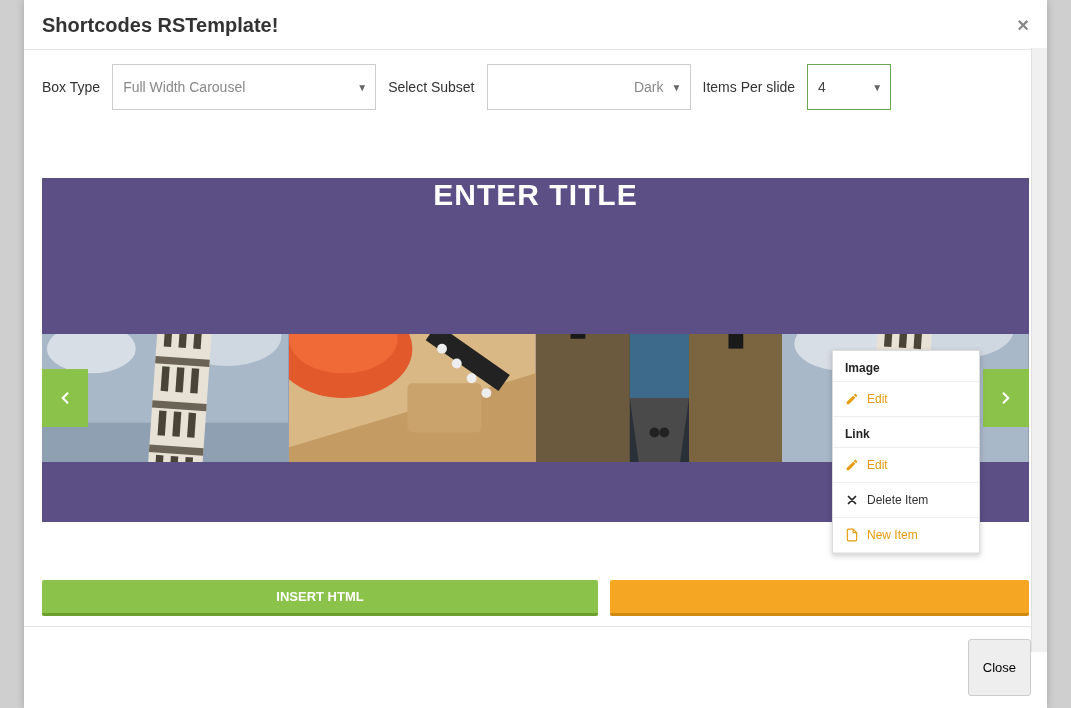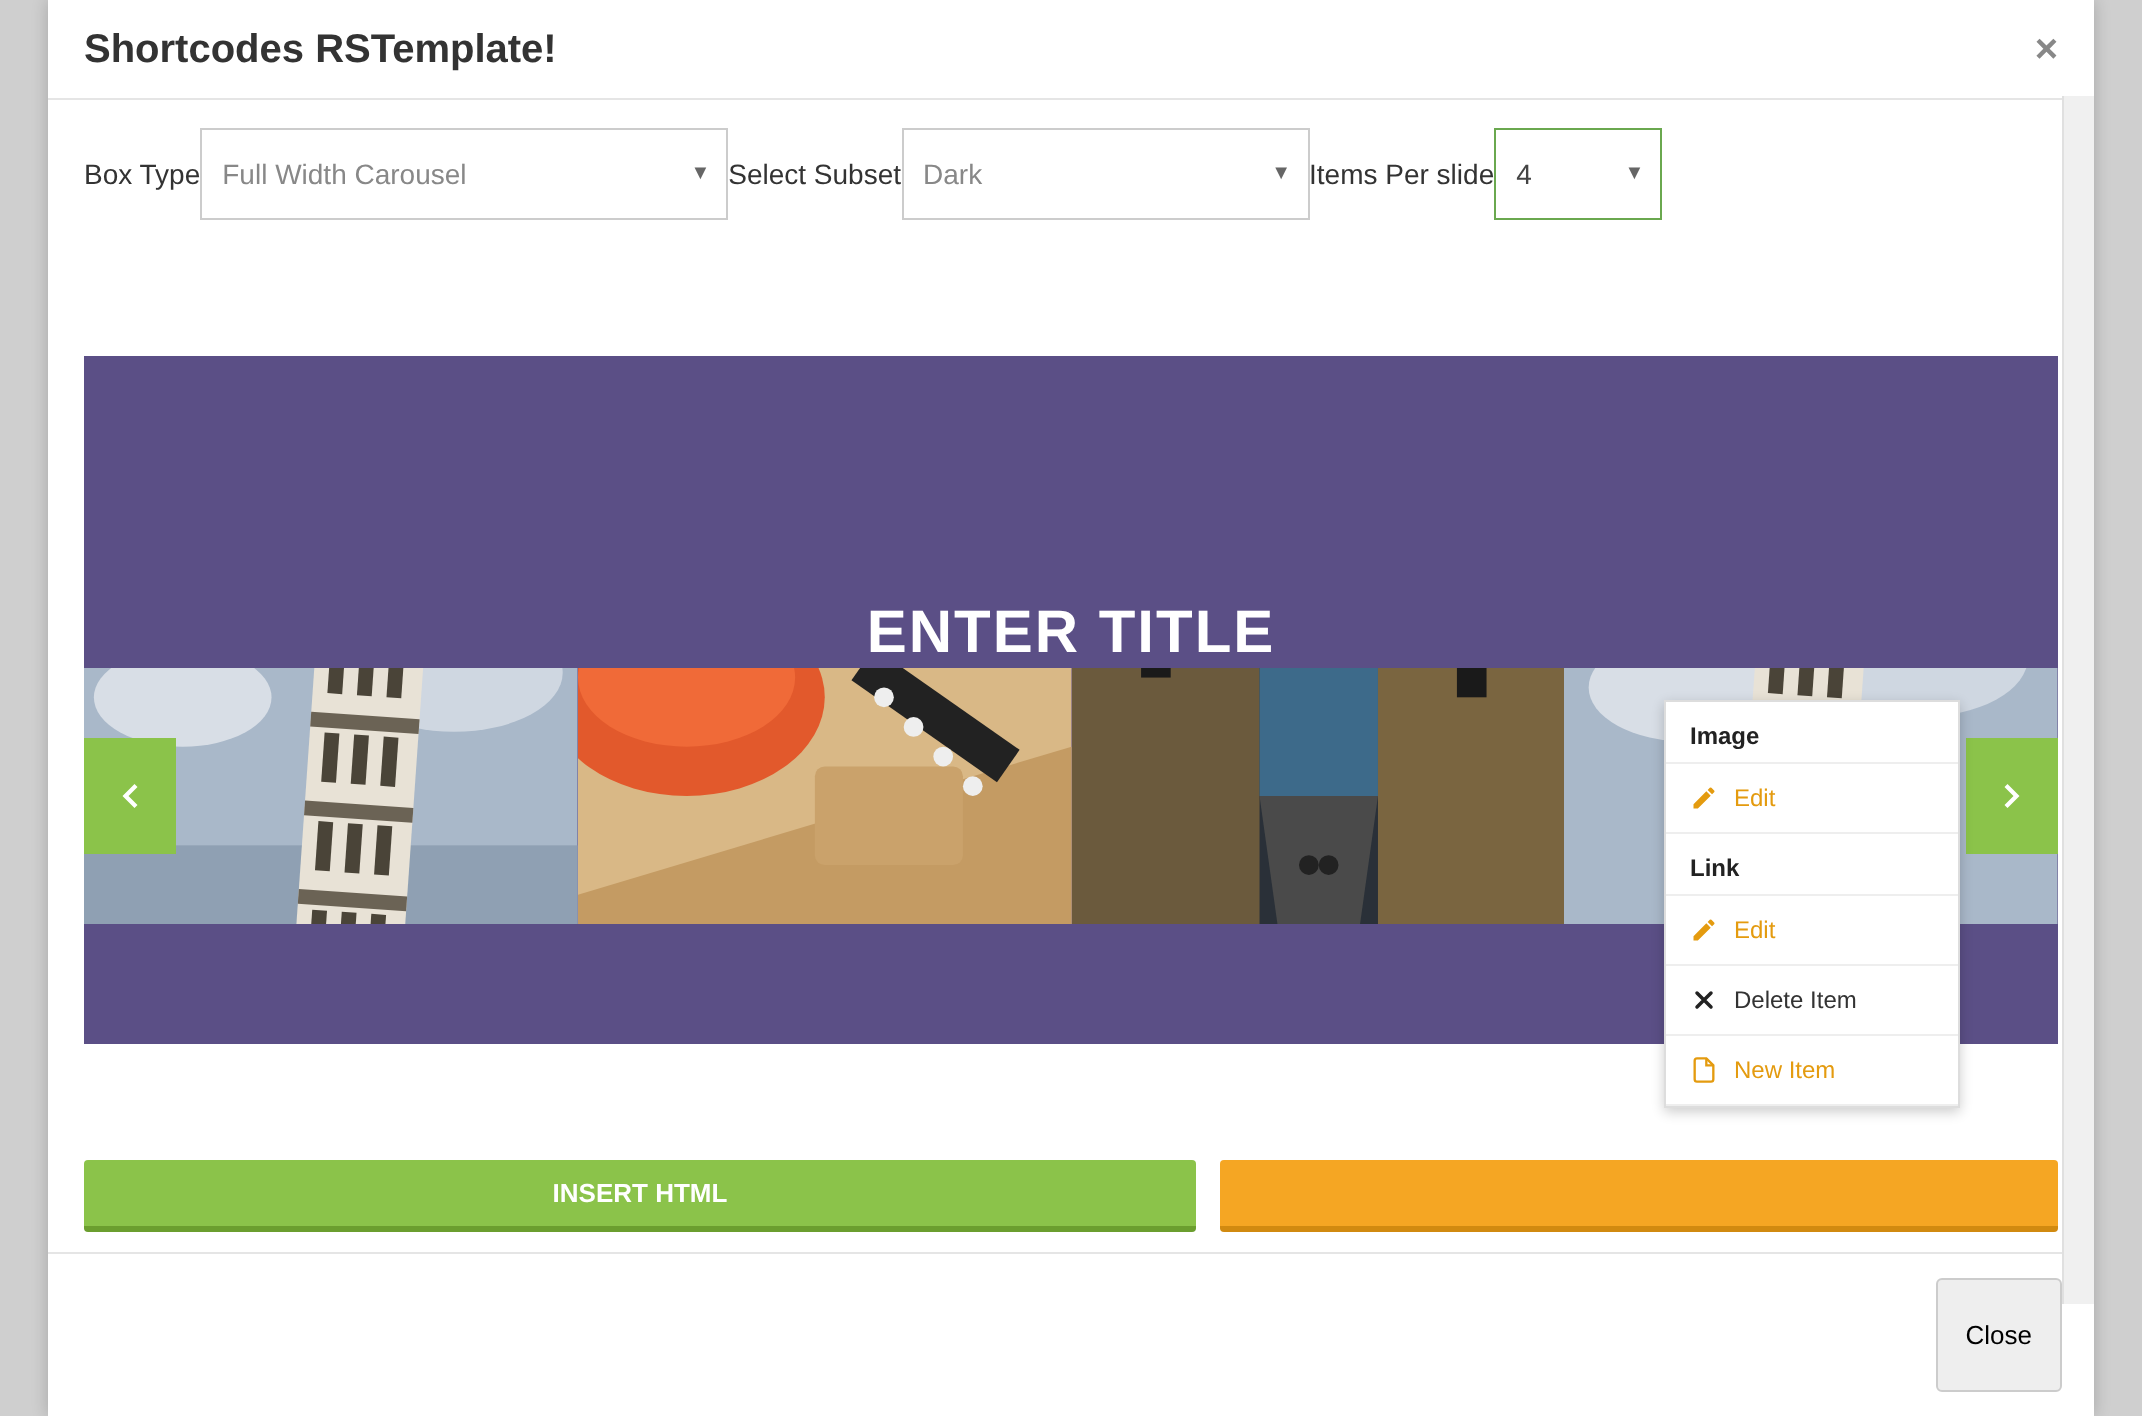--- a/index.html
+++ b/index.html
@@ -57,21 +57,21 @@
     top: 48px;
     bottom: 56px;
     width: 16px;
     background: #f0f0f0;
     border-left: 1px solid #e0e0e0;
     z-index: 5;
   }
   .controls-row {
     display: flex;
     align-items: center;
-    gap: 0;
+    gap: 12px;
     flex-wrap: wrap;
   }
   .ctrl-label {
     font-size: 14px;
     color: #333;
   }
   .select {
     border: 1px solid #ccc;
     background: #fff;
     height: 46px;
@@ -85,35 +85,35 @@
   }
   .select .caret {
     position: absolute;
     right: 8px;
     top: 50%;
     transform: translateY(-50%);
     font-size: 10px;
     color: #666;
   }
   .select.box-type { width: 264px; }
-  .select.subset { width: 204px; }
+  .select.subset { width: 204px; justify-content: flex-end; }
   .select.items { width: 84px; border-color: #6aa84f; color: #444; }
   .carousel-wrap {
     margin-top: 68px;
     position: relative;
   }
   .carousel {
     background: #5b4f86;
     width: 100%;
     position: relative;
   }
   .carousel-header {
     height: 156px;
     display: flex;
-    align-items: flex-end;
+    align-items: flex-start;
     justify-content: center;
   }
   .carousel-title {
     color: #fff;
     font-size: 30px;
     letter-spacing: 1px;
     font-weight: bold;
   }
   .carousel-strip {
     display: flex;

